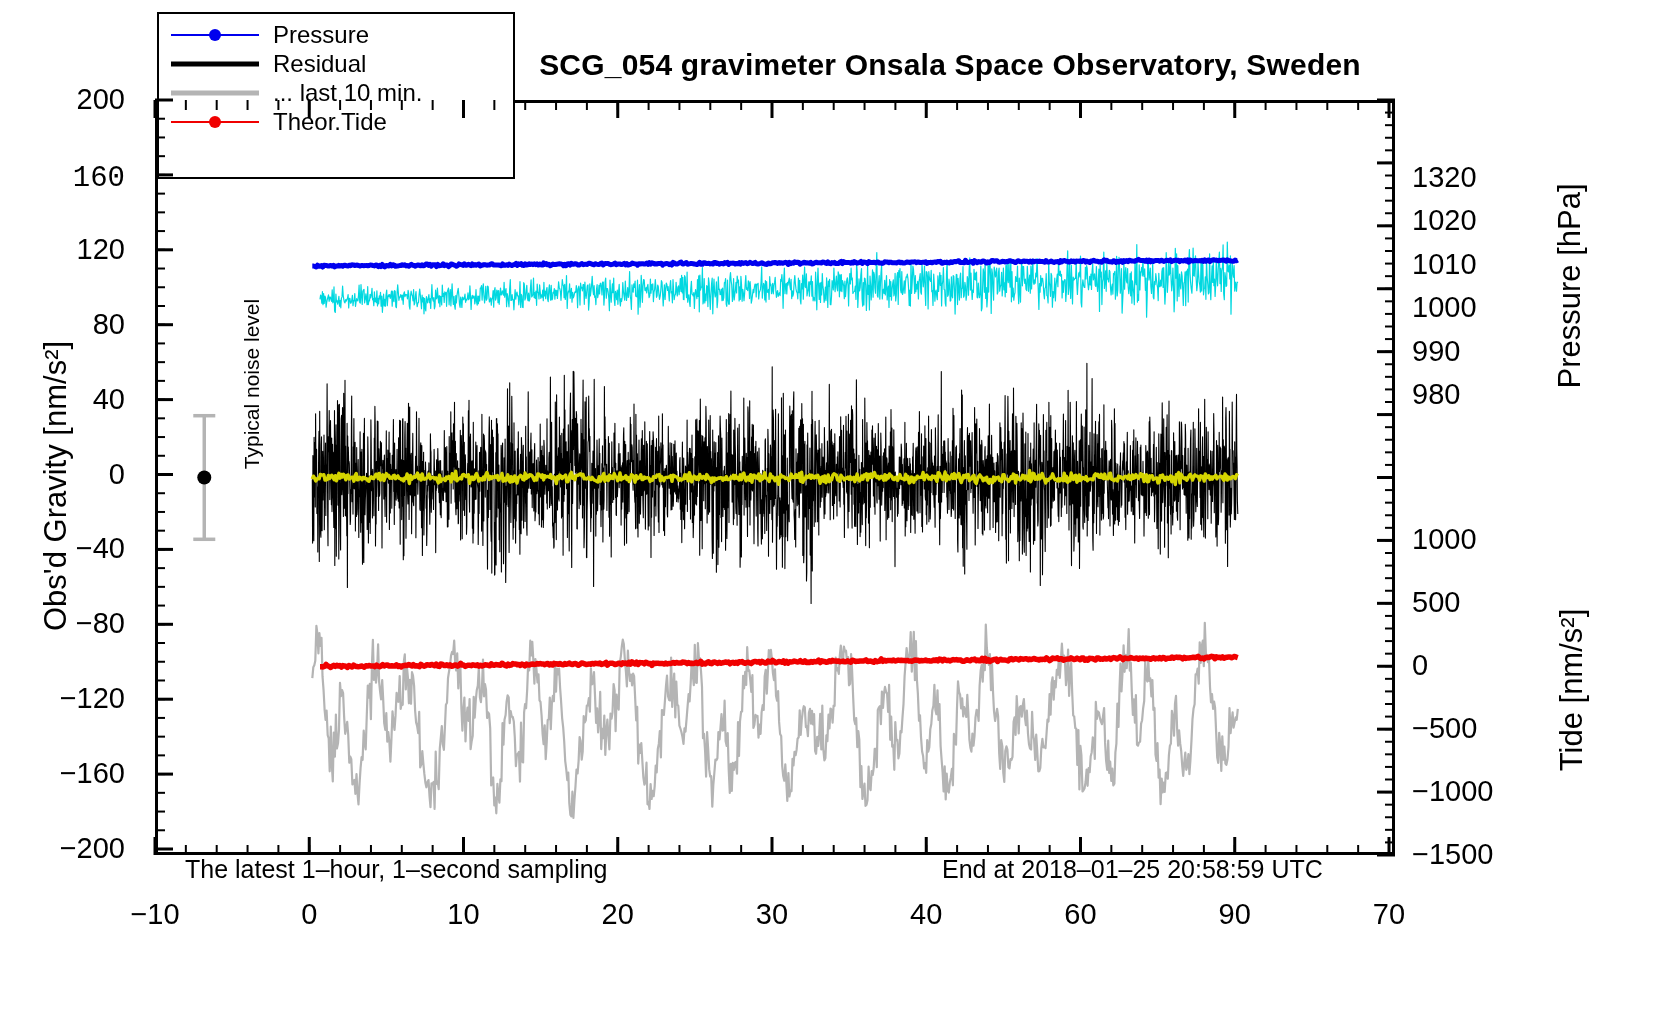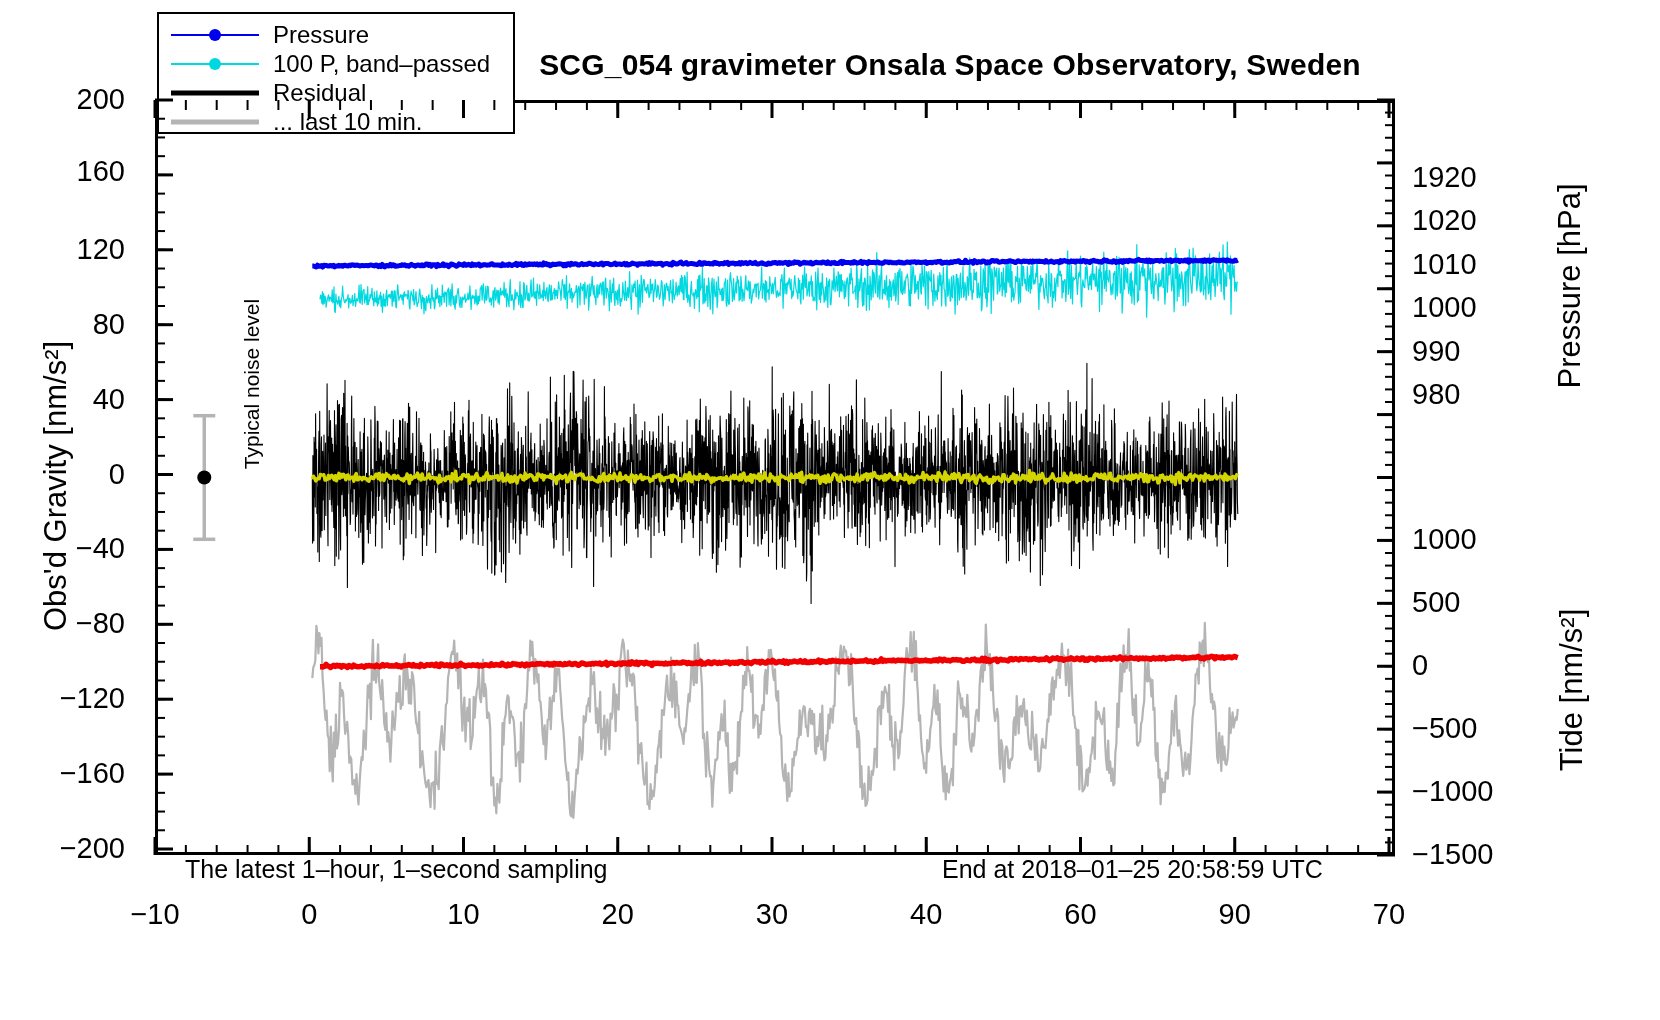--- a/index.html
+++ b/index.html
@@ -36,21 +36,21 @@
 
   
   .note{position:absolute;font-size:25px;font-weight:normal;white-space:nowrap;}
   .note-left{left:185px;top:855px;}
   .note-right{left:942px;top:855px;}
 
   .noise-label{position:absolute;left:147px;top:372px;width:210px;text-align:center;
     transform:rotate(-90deg);font-size:21px;white-space:nowrap;}
 
   
-  .legend{position:absolute;left:157px;top:12px;width:358px;height:122px;
+  .legend{position:absolute;left:157px;top:12px;width:358px;height:167px;
     border:2px solid #000;background:#fff;box-sizing:border-box;padding:6px 0 8px 0;}
   .legend-row{display:flex;align-items:center;height:29px;padding-left:12px;}
   .legend-key{width:88px;height:20px;position:relative;flex:0 0 auto;}
   .legend-key .ln{position:absolute;left:0;top:50%;width:88px;transform:translateY(-50%);}
   .legend-key .dot{position:absolute;left:38px;top:50%;width:12px;height:12px;
     border-radius:50%;transform:translate(-50%,-50%) translateX(6px);}
   .legend-text{font-size:24px;margin-left:14px;white-space:nowrap;}
 
   svg{display:block;}
 </style>
@@ -75,40 +75,40 @@
         <polyline points="162.0,563.8 163.5,563.8 165.0,563.9 166.6,563.4 168.1,561.5 169.6,562.9 171.1,563.3 172.7,564.5 174.2,563.2 175.7,562.4 177.3,563.4 178.8,562.3 180.3,563.1 181.8,562.6 183.4,564.1 184.9,562.6 186.4,562.9 188.0,563.4 189.5,564.4 191.0,562.5 192.6,563.2 194.1,564.0 195.6,562.2 197.1,563.1 198.7,563.6 200.2,563.7 201.7,563.6 203.3,562.9 204.8,563.5 206.3,564.1 207.9,562.7 209.4,563.1 210.9,562.5 212.4,562.9 214.0,563.0 215.5,563.0 217.0,563.6 218.6,562.1 220.1,563.2 221.6,563.7 223.1,563.0 224.7,561.7 226.2,562.9 227.7,562.2 229.3,561.9 230.8,562.9 232.3,563.0 233.9,562.7 235.4,562.9 236.9,563.1 238.4,561.8 240.0,563.4 241.5,562.7 243.0,564.0 244.6,562.7 246.1,562.7 247.6,562.2 249.2,562.5 250.7,561.5 252.2,562.1 253.7,563.0 255.3,561.7 256.8,563.0 258.3,562.7 259.9,563.2 261.4,563.6 262.9,561.4 264.4,562.3 266.0,563.2 267.5,562.6 269.0,561.7 270.6,561.9 272.1,562.2 273.6,561.4 275.2,562.0 276.7,562.8 278.2,561.1 279.7,563.0 281.3,563.4 282.8,561.1 284.3,561.2 285.9,562.4 287.4,562.5 288.9,561.8 290.5,562.8 292.0,561.9 293.5,563.2 295.0,563.0 296.6,561.9 298.1,562.0 299.6,563.1 301.2,562.1 302.7,560.4 304.2,562.1 305.7,562.1 307.3,563.4 308.8,562.6 310.3,562.2 311.9,562.3 313.4,562.7 314.9,561.7 316.5,562.3 318.0,562.5 319.5,561.9 321.0,563.1 322.6,562.3 324.1,563.0 325.6,562.4 327.2,561.7 328.7,562.1 330.2,562.3 331.8,562.8 333.3,560.8 334.8,562.1 336.3,562.3 337.9,561.6 339.4,561.7 340.9,562.0 342.5,562.2 344.0,560.3 345.5,561.1 347.0,562.4 348.6,563.0 350.1,561.1 351.6,562.4 353.2,562.1 354.7,560.6 356.2,561.1 357.8,560.9 359.3,561.7 360.8,561.4 362.3,562.4 363.9,561.1 365.4,561.7 366.9,562.9 368.5,561.1 370.0,562.0 371.5,562.0 373.1,561.3 374.6,561.0 376.1,561.4 377.6,561.2 379.2,560.5 380.7,561.1 382.2,560.4 383.8,561.1 385.3,560.9 386.8,561.7 388.4,560.8 389.9,560.5 391.4,561.9 392.9,560.9 394.5,562.0 396.0,560.4 397.5,560.9 399.1,560.8 400.6,561.3 402.1,560.5 403.6,561.6 405.2,561.7 406.7,560.6 408.2,561.3 409.8,560.9 411.3,560.0 412.8,561.1 414.4,561.5 415.9,560.7 417.4,560.6 418.9,561.3 420.5,562.3 422.0,561.3 423.5,560.0 425.1,560.3 426.6,560.9 428.1,561.5 429.7,561.2 431.2,560.9 432.7,561.2 434.2,560.4 435.8,561.0 437.3,560.3 438.8,560.4 440.4,560.7 441.9,560.1 443.4,561.5 444.9,560.9 446.5,560.5 448.0,559.4 449.5,562.1 451.1,560.6 452.6,560.2 454.1,560.2 455.7,560.6 457.2,561.6 458.7,561.2 460.2,560.3 461.8,560.2 463.3,561.5 464.8,559.8 466.4,560.4 467.9,559.9 469.4,561.0 471.0,559.4 472.5,561.2 474.0,558.9 475.5,559.8 477.1,560.9 478.6,559.2 480.1,561.4 481.7,559.6 483.2,559.7 484.7,559.8 486.2,560.8 487.8,559.2 489.3,560.0 490.8,560.8 492.4,560.4 493.9,562.4 495.4,560.1 497.0,560.5 498.5,560.2 500.0,560.2 501.5,560.6 503.1,560.4 504.6,560.4 506.1,561.1 507.7,560.1 509.2,561.0 510.7,560.5 512.3,560.5 513.8,560.1 515.3,559.5 516.8,560.3 518.4,559.5 519.9,559.9 521.4,559.9 523.0,560.1 524.5,559.1 526.0,559.2 527.5,559.5 529.1,560.6 530.6,559.5 532.1,560.5 533.7,560.2 535.2,560.4 536.7,560.2 538.3,559.3 539.8,560.5 541.3,559.7 542.8,558.3 544.4,561.2 545.9,560.2 547.4,560.9 549.0,559.5 550.5,558.8 552.0,560.3 553.6,560.7 555.1,559.2 556.6,559.1 558.1,559.8 559.7,560.4 561.2,559.3 562.7,560.3 564.3,559.9 565.8,559.5 567.3,559.0 568.8,559.4 570.4,559.1 571.9,560.8 573.4,559.7 575.0,559.3 576.5,560.3 578.0,559.2 579.6,560.3 581.1,558.8 582.6,559.0 584.1,558.5 585.7,559.9 587.2,560.3 588.7,559.6 590.3,559.2 591.8,559.9 593.3,560.6 594.9,559.1 596.4,558.5 597.9,558.5 599.4,559.1 601.0,558.5 602.5,559.9 604.0,558.4 605.6,559.3 607.1,559.9 608.6,559.9 610.1,558.0 611.7,559.0 613.2,559.1 614.7,557.4 616.3,558.5 617.8,559.8 619.3,559.3 620.9,558.6 622.4,558.7 623.9,559.3 625.4,557.9 627.0,560.0 628.5,558.4 630.0,560.1 631.6,558.7 633.1,558.9 634.6,558.8 636.2,558.1 637.7,558.5 639.2,559.0 640.7,558.8 642.3,557.6 643.8,559.1 645.3,559.2 646.9,557.8 648.4,559.5 649.9,559.1 651.4,559.6 653.0,558.5 654.5,559.2 656.0,558.4 657.6,558.8 659.1,558.5 660.6,557.2 662.2,559.5 663.7,557.8 665.2,558.4 666.7,558.5 668.3,559.3 669.8,559.1 671.3,557.7 672.9,558.7 674.4,557.4 675.9,558.0 677.5,558.0 679.0,558.4 680.5,558.0 682.0,558.7 683.6,558.4 685.1,558.1 686.6,558.7 688.2,558.8 689.7,557.8 691.2,558.7 692.7,559.2 694.3,557.2 695.8,557.6 697.3,558.5 698.9,558.2 700.4,558.2 701.9,558.0 703.5,557.9 705.0,558.1 706.5,557.6 708.0,556.9 709.6,558.5 711.1,558.2 712.6,558.0 714.2,558.6 715.7,559.2 717.2,557.7 718.8,558.7 720.3,558.4 721.8,558.0 723.3,556.0 724.9,558.3 726.4,557.3 727.9,558.1 729.5,557.5 731.0,557.4 732.5,557.5 734.1,557.8 735.6,557.1 737.1,558.0 738.6,557.6 740.2,557.1 741.7,557.4 743.2,557.2 744.8,557.5 746.3,557.4 747.8,557.7 749.3,557.4 750.9,558.0 752.4,557.9 753.9,558.2 755.5,557.6 757.0,556.9 758.5,557.3 760.1,557.3 761.6,558.1 763.1,557.4 764.6,557.7 766.2,557.6 767.7,557.0 769.2,557.7 770.8,557.7 772.3,558.1 773.8,558.0 775.4,557.0 776.9,557.6 778.4,556.7 779.9,557.8 781.5,556.1 783.0,556.5 784.5,557.8 786.1,556.2 787.6,557.1 789.1,557.5 790.6,557.3 792.2,557.9 793.7,557.1 795.2,556.6 796.8,556.9 798.3,556.6 799.8,557.0 801.4,557.0 802.9,557.1 804.4,558.2 805.9,558.3 807.5,557.5 809.0,556.7 810.5,557.4 812.1,557.7 813.6,556.6 815.1,556.7 816.7,556.1 818.2,557.6 819.7,557.0 821.2,557.7 822.8,557.7 824.3,555.3 825.8,557.7 827.4,555.4 828.9,558.1 830.4,556.6 831.9,558.4 833.5,557.3 835.0,557.0 836.5,556.4 838.1,556.1 839.6,558.4 841.1,557.0 842.7,556.3 844.2,557.1 845.7,556.9 847.2,557.1 848.8,557.4 850.3,557.9 851.8,556.0 853.4,555.6 854.9,556.8 856.4,555.9 858.0,555.7 859.5,556.3 861.0,556.9 862.5,555.6 864.1,556.1 865.6,556.2 867.1,555.8 868.7,555.7 870.2,556.7 871.7,556.0 873.2,556.6 874.8,555.9 876.3,555.5 877.8,556.3 879.4,556.4 880.9,557.0 882.4,556.2 884.0,556.6 885.5,556.2 887.0,556.6 888.5,554.8 890.1,556.1 891.6,557.6 893.1,556.7 894.7,555.0 896.2,555.6 897.7,555.6 899.3,554.8 900.8,556.3 902.3,555.8 903.8,555.7 905.4,557.2 906.9,556.5 908.4,556.2 910.0,555.9 911.5,556.1 913.0,554.8 914.5,555.7 916.1,556.5 917.6,556.1 919.1,555.1 920.7,555.9 922.2,556.7 923.7,554.9 925.3,555.0 926.8,557.2 928.3,556.1 929.8,557.2 931.4,555.3 932.9,555.5 934.4,555.5 936.0,556.3 937.5,557.0 939.0,555.1 940.6,554.9 942.1,556.3 943.6,555.9 945.1,556.3 946.7,555.2 948.2,556.0 949.7,555.7 951.3,555.1 952.8,556.3 954.3,555.1 955.8,554.6 957.4,554.9 958.9,555.9 960.4,555.2 962.0,553.9 963.5,555.1 965.0,556.5 966.6,554.9 968.1,555.2 969.6,555.4 971.1,555.5 972.7,554.5 974.2,555.1 975.7,555.4 977.3,555.4 978.8,554.9 980.3,556.2 981.9,555.1 983.4,555.6 984.9,555.0 986.4,555.7 988.0,555.1 989.5,555.5 991.0,555.4 992.6,556.2 994.1,555.4 995.6,554.8 997.1,555.9 998.7,555.3 1000.2,555.7 1001.7,554.6 1003.3,555.8 1004.8,554.6 1006.3,554.8 1007.9,556.1 1009.4,555.3 1010.9,555.3 1012.4,555.2 1014.0,554.0 1015.5,555.2 1017.0,554.4 1018.6,554.1 1020.1,554.6 1021.6,554.3 1023.2,554.6 1024.7,555.8 1026.2,554.4 1027.7,555.4 1029.3,554.9 1030.8,554.9 1032.3,554.7 1033.9,554.5 1035.4,554.2 1036.9,554.7 1038.4,554.1 1040.0,553.4 1041.5,554.7 1043.0,555.6 1044.6,554.9 1046.1,555.9 1047.6,554.5 1049.2,554.2 1050.7,554.5 1052.2,553.9 1053.7,553.3 1055.3,553.7 1056.8,555.7 1058.3,553.8 1059.9,554.5 1061.4,554.3 1062.9,554.9 1064.5,553.9 1066.0,555.2 1067.5,554.5 1069.0,554.2 1070.6,554.0 1072.1,554.1 1073.6,554.8 1075.2,554.0 1076.7,553.4 1078.2,554.1 1079.8,554.6" fill="none" stroke="#f00000" stroke-width="5.5" stroke-linejoin="round"></polyline>
         <line x1="46.275" y1="312.7075" x2="46.275" y2="436.2925" stroke="#b4b4b4" stroke-width="3.5"></line>
         <line x1="35.275" y1="312.7075" x2="57.275" y2="312.7075" stroke="#b4b4b4" stroke-width="3.5"></line>
         <line x1="35.275" y1="436.2925" x2="57.275" y2="436.2925" stroke="#b4b4b4" stroke-width="3.5"></line>
         <circle cx="46.275" cy="374.5" r="7" fill="#000"></circle>
       </svg>
   </div>
 
   <div id="ticks-layer">
       <div class="tl ytick-l" style="left: 20px; top: 83px;">200</div>
-      <div class="tl ytick-l" style="left: 20px; top: 155px;">160</div>
+      <div class="tl ytick-l" style="left: 20px; top: 162px; font-family: Liberation Mono, monospace;">160</div>
       <div class="tl ytick-l" style="left: 20px; top: 232.8px;">120</div>
       <div class="tl ytick-l" style="left: 20px; top: 307.7px;">80</div>
       <div class="tl ytick-l" style="left: 20px; top: 382.6px;">40</div>
       <div class="tl ytick-l" style="left: 20px; top: 457.5px;">0</div>
       <div class="tl ytick-l" style="left: 20px; top: 532.4px;">−40</div>
       <div class="tl ytick-l" style="left: 20px; top: 607.3px;">−80</div>
       <div class="tl ytick-l" style="left: 20px; top: 682.2px;">−120</div>
       <div class="tl ytick-l" style="left: 20px; top: 757.1px;">−160</div>
       <div class="tl ytick-l" style="left: 20px; top: 832px;">−200</div>
       <div class="tl xtick" style="left: 95px; top: 898px;">−10</div>
       <div class="tl xtick" style="left: 249.25px; top: 898px;">0</div>
       <div class="tl xtick" style="left: 403.5px; top: 898px;">10</div>
       <div class="tl xtick" style="left: 557.75px; top: 898px;">20</div>
       <div class="tl xtick" style="left: 712px; top: 898px;">30</div>
       <div class="tl xtick" style="left: 866.25px; top: 898px;">40</div>
       <div class="tl xtick" style="left: 1020.5px; top: 898px;">60</div>
       <div class="tl xtick" style="left: 1174.75px; top: 898px;">90</div>
       <div class="tl xtick" style="left: 1329px; top: 898px;">70</div>
-      <div class="tl ytick-r" style="left: 1412px; top: 161px;">1920</div>
+      <div class="tl ytick-r" style="left: 1412px; top: 161px;">1320</div>
       <div class="tl ytick-r" style="left: 1412px; top: 204.4px;">1020</div>
       <div class="tl ytick-r" style="left: 1412px; top: 247.8px;">1010</div>
       <div class="tl ytick-r" style="left: 1412px; top: 291.2px;">1000</div>
       <div class="tl ytick-r" style="left: 1412px; top: 334.6px;">990</div>
       <div class="tl ytick-r" style="left: 1412px; top: 378px;">980</div>
       <div class="tl ytick-r" style="left: 1412px; top: 523px;">1000</div>
       <div class="tl ytick-r" style="left: 1412px; top: 586px;">500</div>
       <div class="tl ytick-r" style="left: 1412px; top: 649px;">0</div>
       <div class="tl ytick-r" style="left: 1412px; top: 712px;">−500</div>
       <div class="tl ytick-r" style="left: 1412px; top: 775px;">−1000</div>
@@ -124,36 +124,36 @@
     <div id="legend-rows">
         <div class="legend-row">
           <div class="legend-key">
             <div class="ln" style="border-top: 2px solid rgb(0, 0, 238);"></div>
             <div class="dot" style="background: rgb(0, 0, 238);"></div>
           </div>
           <div class="legend-text">Pressure</div>
         </div>
         <div class="legend-row">
           <div class="legend-key">
-            <div class="ln" style="border-top: 2px solid rgb(0, 216, 224);"></div>
-            <div class="dot" style="background: rgb(0, 216, 224);"></div>
-          </div>
-          <div class="legend-text">100 P, band–passed</div>
-        </div>
-        <div class="legend-row">
-          <div class="legend-key">
             <div class="ln" style="border-top: 5px solid rgb(0, 0, 0);"></div>
           </div>
           <div class="legend-text">Residual</div>
         </div>
         <div class="legend-row">
           <div class="legend-key">
             <div class="ln" style="border-top: 5px solid rgb(180, 180, 180);"></div>
           </div>
           <div class="legend-text">... last 10 min.</div>
+        </div>
+        <div class="legend-row">
+          <div class="legend-key">
+            <div class="ln" style="border-top: 2px solid rgb(240, 0, 0);"></div>
+            <div class="dot" style="background: rgb(240, 0, 0);"></div>
+          </div>
+          <div class="legend-text">Theor.Tide</div>
         </div>
       </div>
   </div>
 
 <svg width="1660" height="1020" style="position: absolute; left: 0px; top: 0px; pointer-events: none;">
       <line x1="155" y1="100" x2="173" y2="100" stroke="#000" stroke-width="3"></line>
       <line x1="155" y1="174.89999999999998" x2="173" y2="174.89999999999998" stroke="#000" stroke-width="3"></line>
       <line x1="155" y1="249.79999999999995" x2="173" y2="249.79999999999995" stroke="#000" stroke-width="3"></line>
       <line x1="155" y1="324.70000000000005" x2="173" y2="324.70000000000005" stroke="#000" stroke-width="3"></line>
       <line x1="155" y1="399.6" x2="173" y2="399.6" stroke="#000" stroke-width="3"></line>

